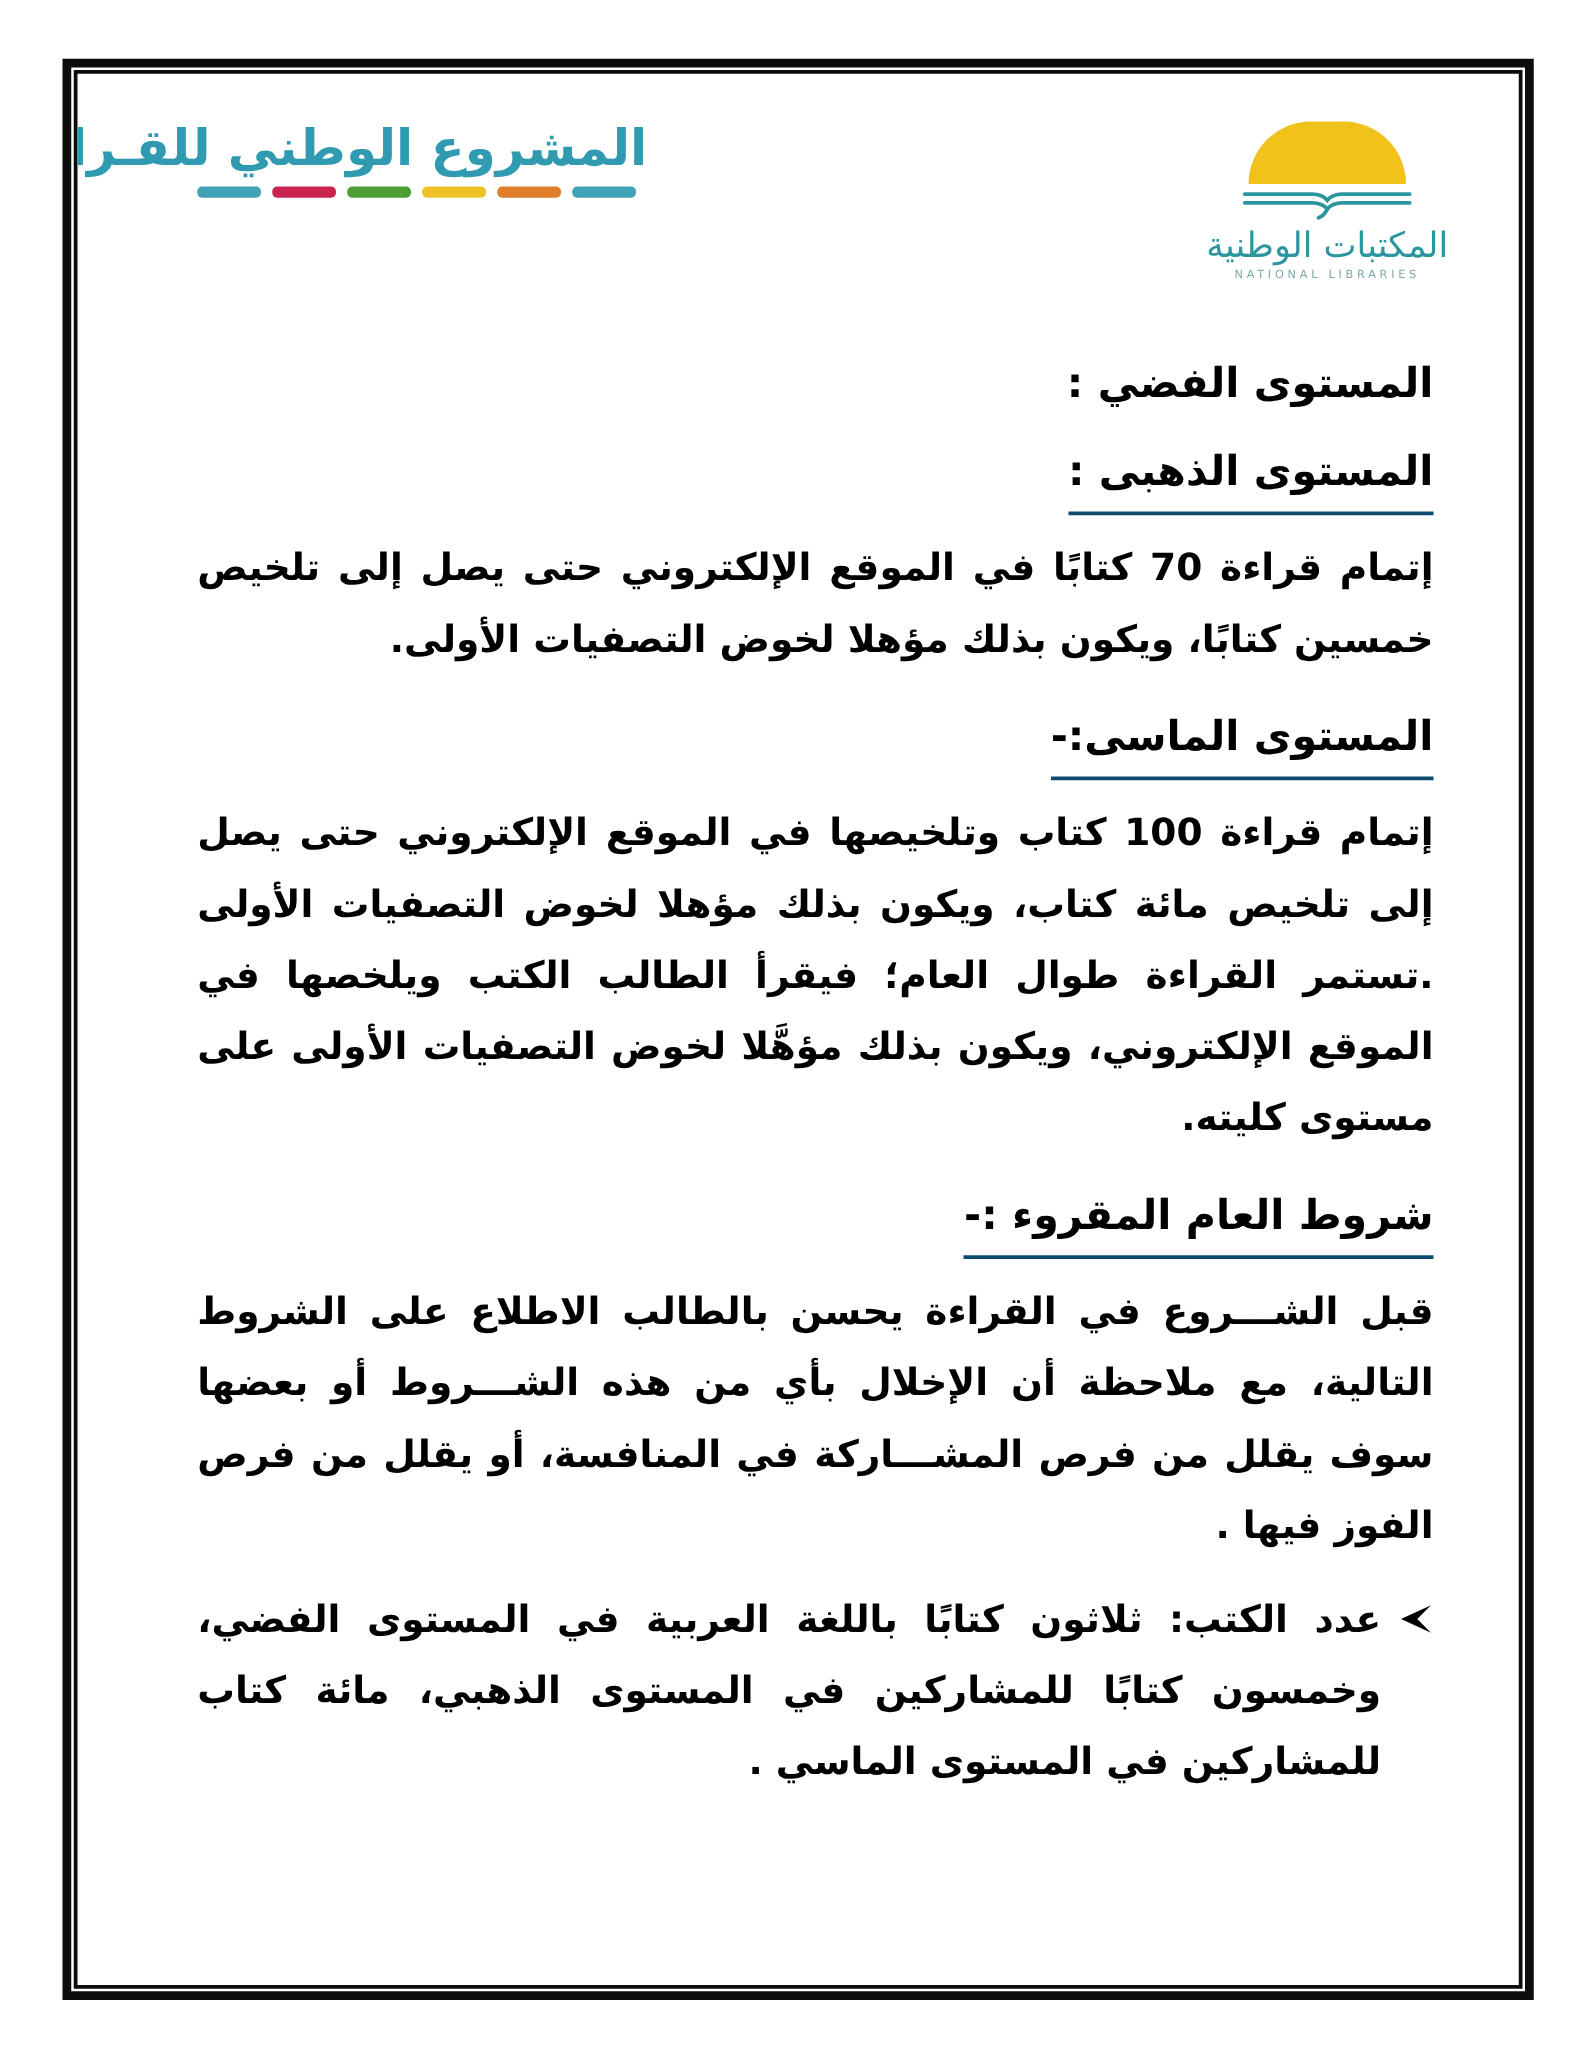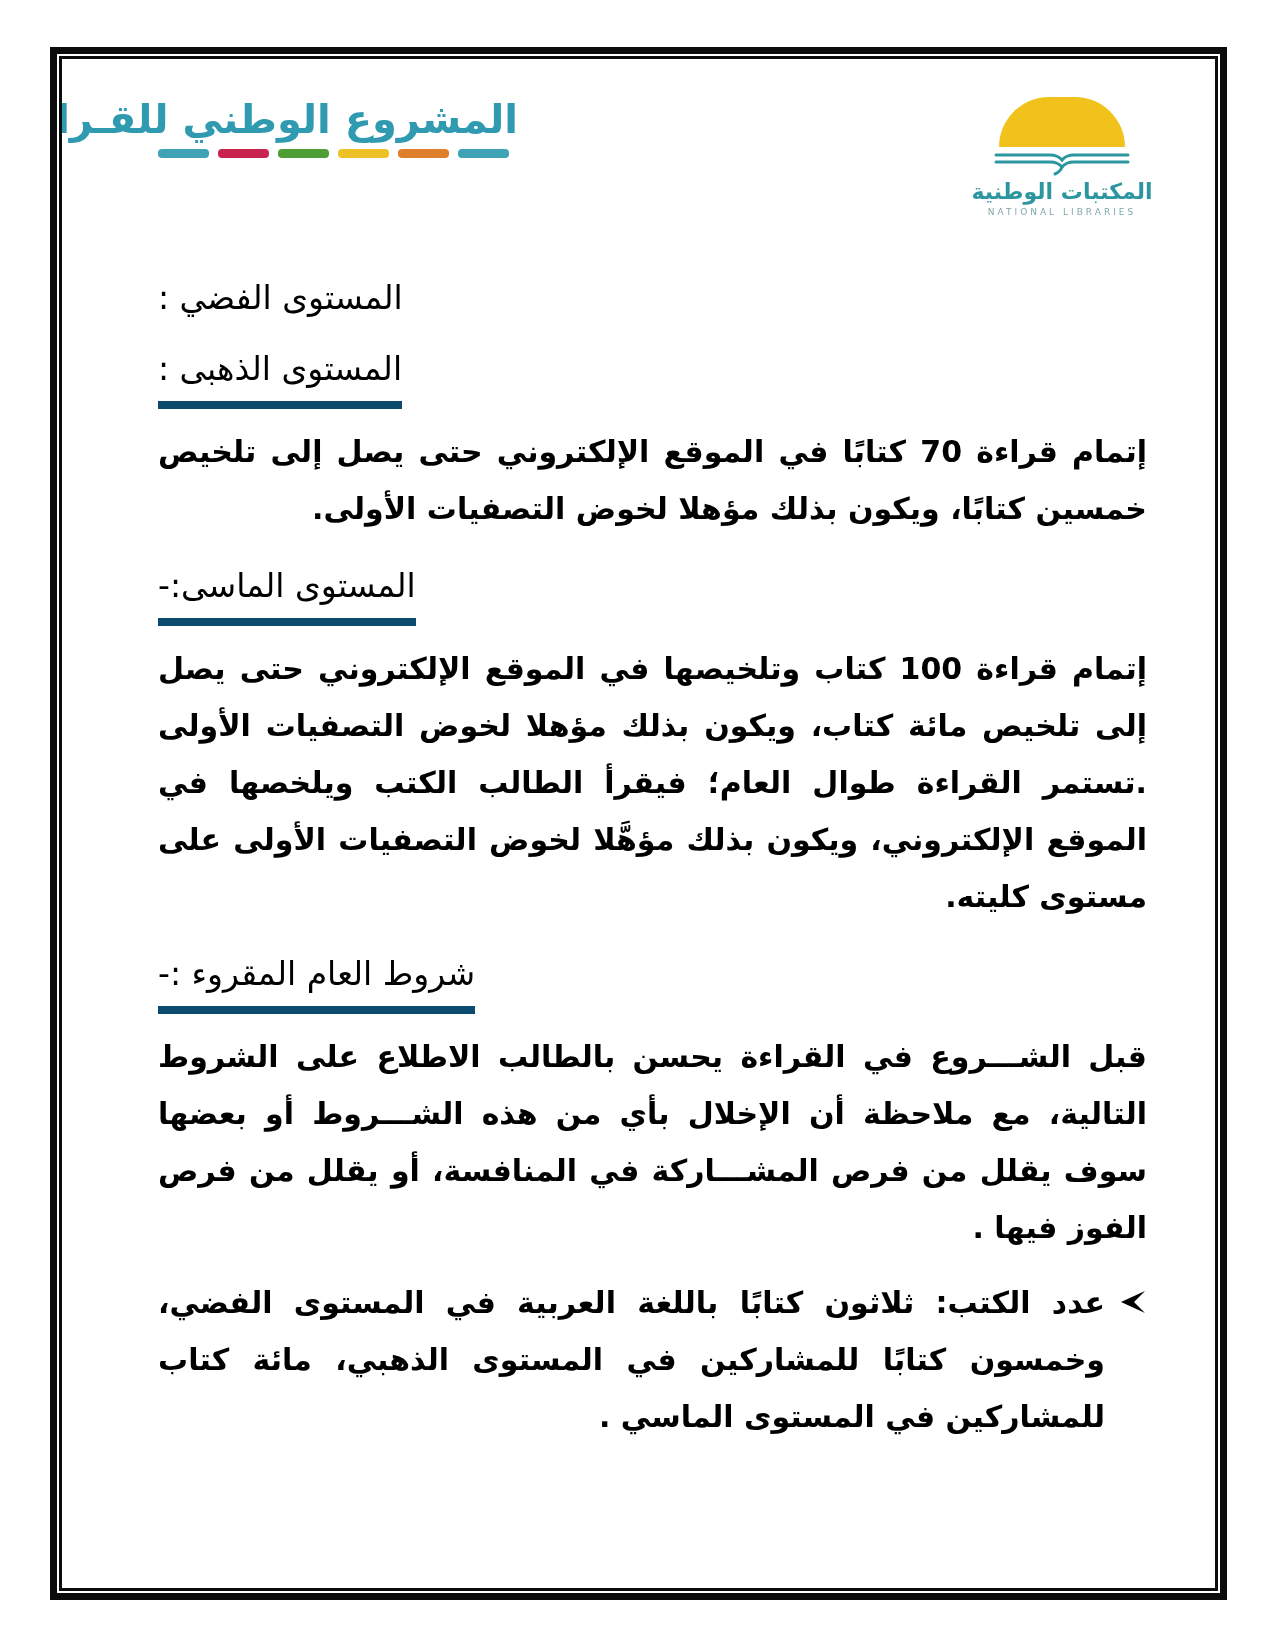--- a/index.html
+++ b/index.html
@@ -61,42 +61,42 @@
   }
   .dome {
     width: 126px; height: 50px;
     background: #f2c21c;
     border-radius: 63px 63px 0 0;
   }
   .book-icon { margin-top: 3px; }
   .logo-right .nl-ar {
     margin-top: 3px;
     color: #2c96a0;
-    font-size: 22px; font-weight: 700;
+    font-size: 28px; font-weight: 400;
     white-space: nowrap;
   }
   .logo-right .nl-en {
     direction: ltr;
     margin-top: 3px;
     color: #7fa9a6;
     font-size: 9px; font-weight: 400;
     letter-spacing: 3px;
     white-space: nowrap;
   }
 
   
   .sec-heading {
-    font-size: 33px; font-weight: 400;
+    font-size: 33px; font-weight: 700;
     line-height: 57px;
     margin-bottom: 14px;
-    text-align: left;
+    text-align: right;
   }
   .sec-heading .hu {
     display: inline-block;
-    border-bottom: 8px solid #0c4a6e;
+    border-bottom: 3px solid #0c4a6e;
     padding-bottom: 4px;
   }
   .mt-lg { margin-top: 20px; }
   .sec-body {
     font-size: 30px; font-weight: 700;
     line-height: 57px;
     text-align: justify;
     margin-bottom: 14px;
   }
 

